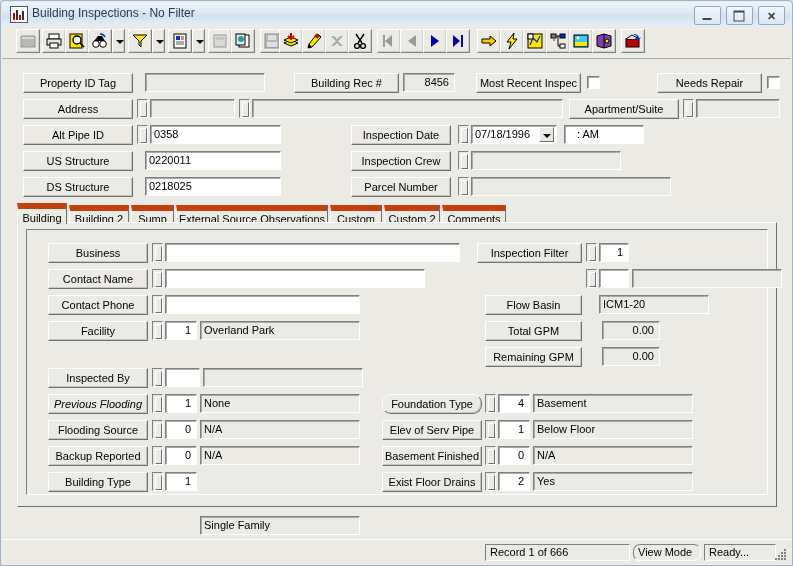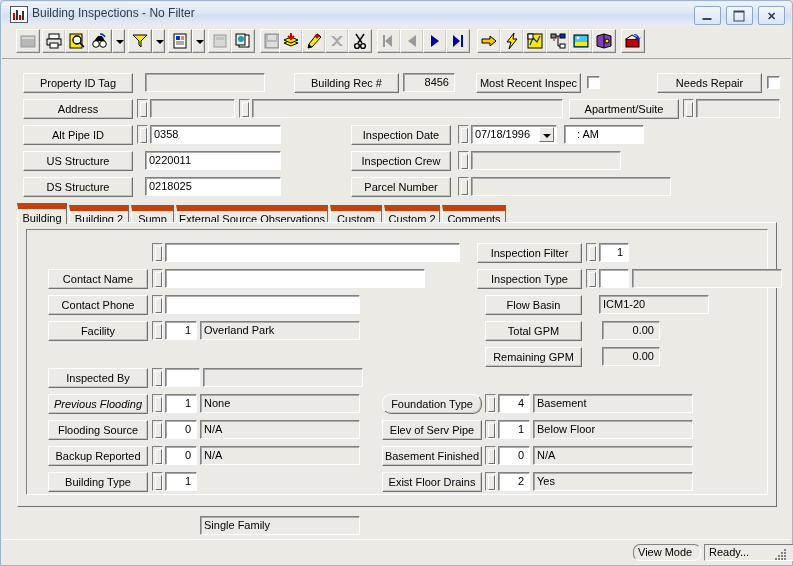--- a/index.html
+++ b/index.html
@@ -437,20 +437,21 @@
       <div class="tab" style="left:159px;width:152px;">External Source Observations</div>
       <div class="tab" style="left:313px;width:52px;">Custom</div>
       <div class="tab" style="left:367px;width:56px;">Custom 2</div>
       <div class="tab" style="left:425px;width:64px;">Comments</div>
     </div>
 
     <div class="tabpage">
 
       <div class="grpline" style="left:8px;top:6px;width:742px;height:266px;border-right-color:#ffffff;border-bottom-color:#ffffff;border-top-color:#808080;border-left-color:#808080;"></div>
 
+      <div class="lbtn" style="left:30px;top:20px;width:100px;">Business</div>
       <div class="lookup" style="left:134px;top:20px;">
           <i></i>
         </div>
       <div class="fld" style="left:147px;top:20px;width:295px;"></div>
 
       <div class="lbtn" style="left:30px;top:46px;width:100px;">Contact Name</div>
       <div class="lookup" style="left:134px;top:46px;">
           <i></i>
         </div>
       <div class="fld" style="left:147px;top:46px;width:260px;"></div>
@@ -467,21 +468,20 @@
         </div>
       <div class="fld num" style="left:147px;top:98px;width:32px;">1</div>
       <div class="fld ro" style="left:182px;top:98px;width:160px;">Overland Park</div>
 
       <div class="lbtn" style="left:459px;top:20px;width:105px;">Inspection Filter</div>
       <div class="lookup" style="left:568px;top:20px;">
           <i></i>
         </div>
       <div class="fld num" style="left:581px;top:20px;width:30px;">1</div>
 
-      <div class="lbtn" style="left:459px;top:46px;width:105px;">Inspection Type</div>
       <div class="lookup" style="left:568px;top:46px;">
           <i></i>
         </div>
       <div class="fld num" style="left:581px;top:46px;width:30px;"></div>
       <div class="fld ro" style="left:614px;top:46px;width:150px;"></div>
 
       <div class="lbtn" style="left:467px;top:72px;width:97px;">Flow Basin</div>
       <div class="fld ro" style="left:581px;top:72px;width:110px;">ICM1-20</div>
 
       <div class="lbtn" style="left:467px;top:98px;width:97px;">Total GPM</div>
@@ -550,22 +550,23 @@
       <div class="lookup" style="left:467px;top:249px;">
           <i></i>
         </div>
       <div class="fld num" style="left:480px;top:249px;width:32px;">2</div>
       <div class="fld ro" style="left:515px;top:249px;width:160px;">Yes</div>
 
     </div>
   </div>
 
   <div class="statusbar">
+    <div class="sbpanel" style="left:483px;width:145px;">Record 1 of 666</div>
     <div class="sbpanel" style="left:631px;width:68px;border-radius:7px;">View Mode</div>
-    <div class="sbpanel" style="left:702px;width:90px;">Ready...</div>
+    <div class="sbpanel" style="left:702px;width:72px;">Ready...</div>
     <div class="grip">
       <i style="left:9px;top:0px;"></i>
       <i style="left:6px;top:3px;"></i>
         <i style="left:9px;top:3px;"></i>
       <i style="left:3px;top:6px;"></i>
         <i style="left:6px;top:6px;"></i>
         <i style="left:9px;top:6px;"></i>
       <i style="left:0px;top:9px;"></i>
         <i style="left:3px;top:9px;"></i>
         <i style="left:6px;top:9px;"></i>

